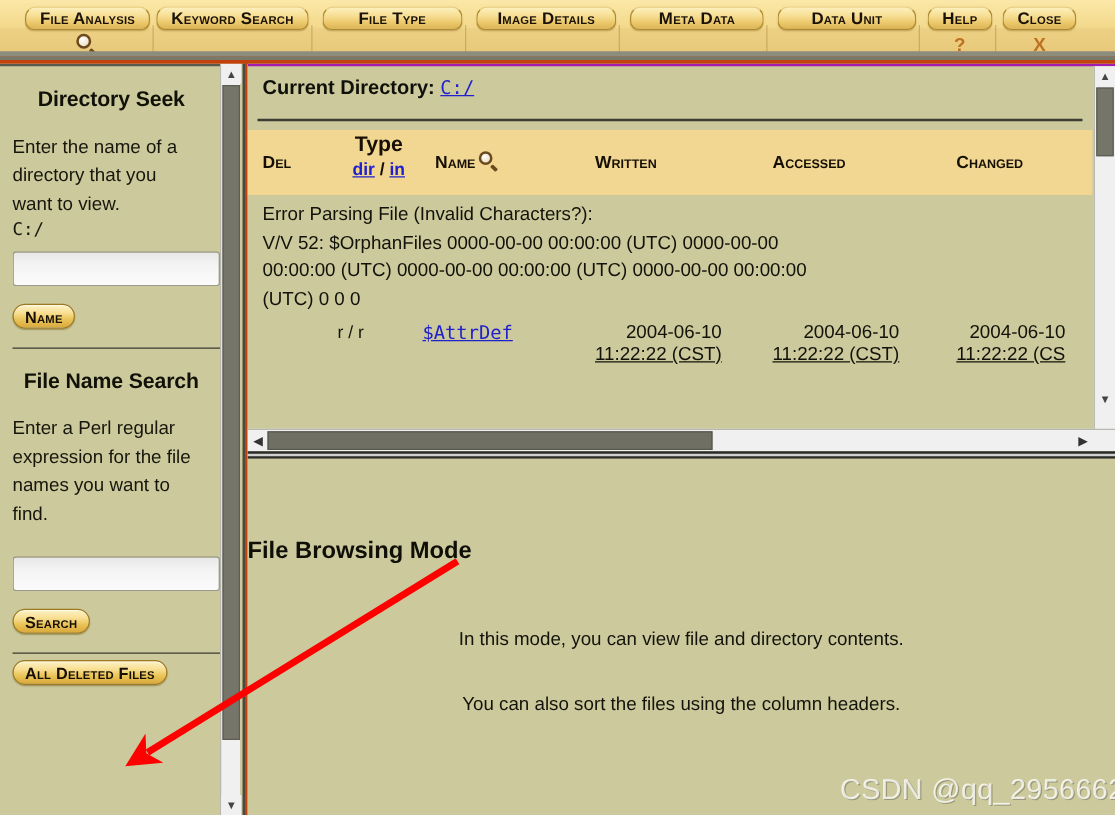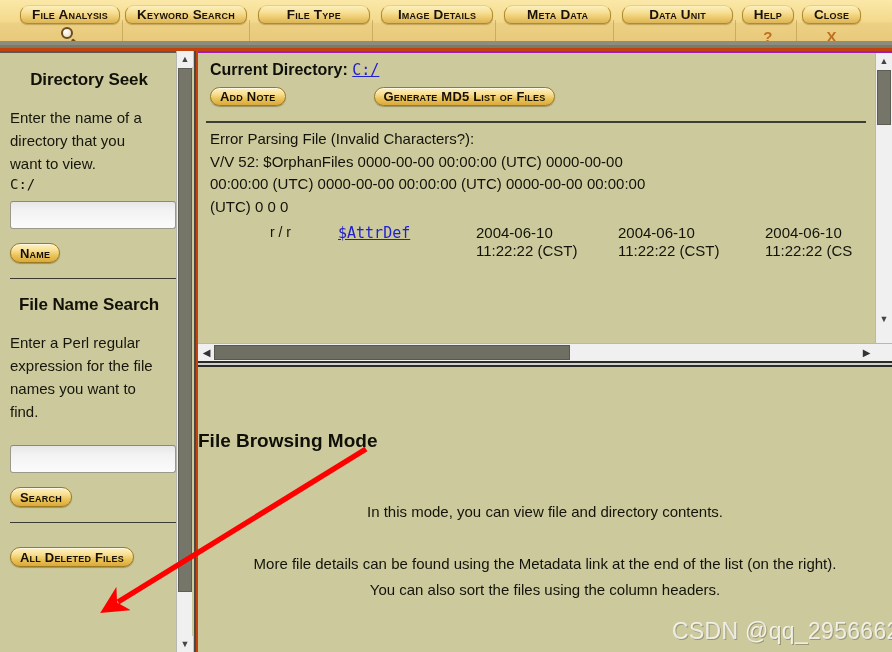--- a/index.html
+++ b/index.html
@@ -295,29 +295,30 @@
     color: #12120a;
     line-height: 22.5px;
     padding: 5px 0 0 12px;
     white-space: nowrap;
   }
   .row-file {
     position: relative;
     height: 46px;
     font-size: 15px;
     color: #12120a;
+    text-align: right;
   }
   .rc { position: absolute; top: 0; white-space: nowrap; }
   .rc-type { left: 72px; font-size: 14px; }
   .rc-name { left: 140px; font-family: "DejaVu Sans Mono", monospace; font-size: 15px; }
   .rc-name a { color: #2020cc; text-decoration: underline; }
   .rc-w { left: 278px; }
   .rc-a { left: 420px; }
   .rc-c { left: 567px; }
-  .rc .l2 { display: block; margin-top: 1px; }
+  .rc .l2 { display: block; margin-top: 1px; text-decoration: underline; }
 
   
   .tp-vscroll {
     position: absolute;
     right: 0; top: 0;
     width: 17px; height: 292px;
     background: #f0f0f0;
     border-left: 1px solid #b8b8b0;
   }
   .tp-hscroll {
@@ -484,21 +485,21 @@
       <div class="side-desc">Enter a Perl regular expression for the file names you want to find.</div>
 
       <input class="side-input" type="text" style="margin-top: 22px;" value="">
 
       <div class="btn-wrap">
         <div class="gold-btn">Search</div>
       </div>
 
       <div class="side-hr"></div>
 
-      <div class="btn-wrap" style="margin-top:24px;">
+      <div class="btn-wrap" style="margin-top:5px;">
         <div class="gold-btn">All Deleted Files</div>
       </div>
     </div>
 
     <div class="sb-vscroll">
       <div class="sb-arrow up">▲</div>
       <div class="sb-thumb" style="top:17px; height:524px;"></div>
       <div class="sb-arrow down">▼</div>
     </div>
   </div>
@@ -506,28 +507,44 @@
   <div class="main">
 
     <div class="top-pane">
       <div class="tp-content">
 
         <div class="curdir">
           <span>Current Directory:</span>
           <a href="#">C:/</a>
         </div>
 
-        <div class="tp-buttons">
-          <div class="gold-btn">Add Note</div>
-          <div class="spacer-gen"></div>
-          <div class="gold-btn">Generate MD5 List of Files</div>
+
+        <div class="tp-hr"></div>
+
+        <div class="tbl-head">
+          <div class="th th-del">Del</div>
+          <div class="th th-type">
+            <span class="tword">Type</span>
+            <span class="tsub">
+              <a href="#">dir</a>
+              <span>/</span>
+              <a href="#">in</a>
+            </span>
+          </div>
+          <div class="th th-name">
+            <span>Name</span>
+            <span class="magnifier sm">
+                <span class="lens"></span>
+                <span class="handle"></span>
+              </span>
+          </div>
+          <div class="th th-writ">Written</div>
+          <div class="th th-acc">Accessed</div>
+          <div class="th th-chg">Changed</div>
         </div>
-
-        <div class="tp-hr"></div>
-
 
         <div class="err-block">
           <div>Error Parsing File (Invalid Characters?):</div>
           <div>V/V 52: $OrphanFiles 0000-00-00 00:00:00 (UTC) 0000-00-00</div>
           <div>00:00:00 (UTC) 0000-00-00 00:00:00 (UTC) 0000-00-00 00:00:00</div>
           <div>(UTC) 0 0 0</div>
         </div>
 
         <div class="row-file" style="margin-top:6px;">
           <div class="rc rc-type">r / r</div>
@@ -562,21 +579,20 @@
       </div>
     </div>
 
     <div class="pane-divider"></div>
 
     <div class="bot-pane">
       <div class="bp-title">File Browsing Mode</div>
       <div class="bp-body">
         <p class="bp-p">In this mode, you can view file and directory contents.</p>
         <div class="bp-gap"></div>
-        <p class="bp-p">More file details can be found using the Metadata link at the end of the list (on the right).</p>
         <p class="bp-p">You can also sort the files using the column headers.</p>
       </div>
     </div>
   </div>
 
   <svg class="arrow-svg" viewBox="0 0 892 652">
     <defs>
       <marker id="redhead" markerWidth="5" markerHeight="5" refX="1.2" refY="2.5" orient="auto">
         <path d="M0,0 L5,2.5 L0,5 L1.4,2.5 Z" fill="#ff0000"></path>
       </marker>

